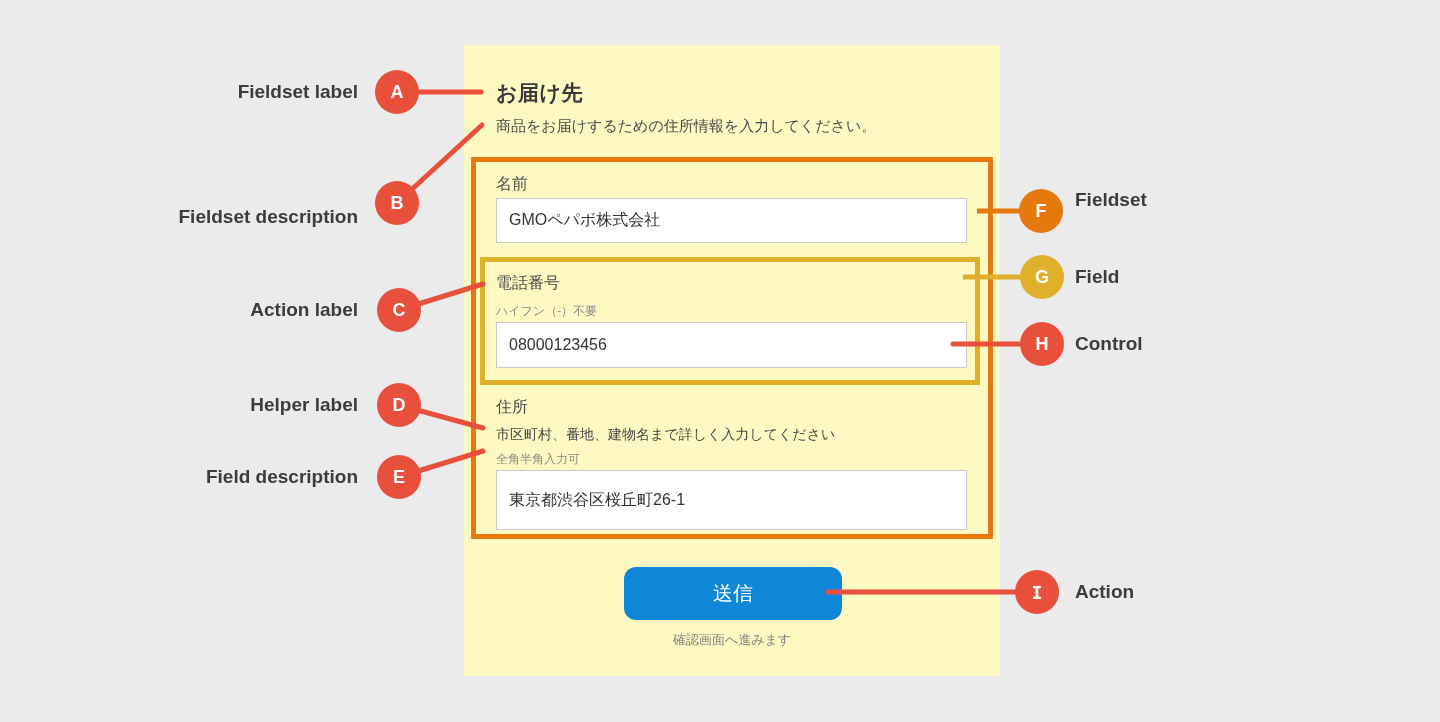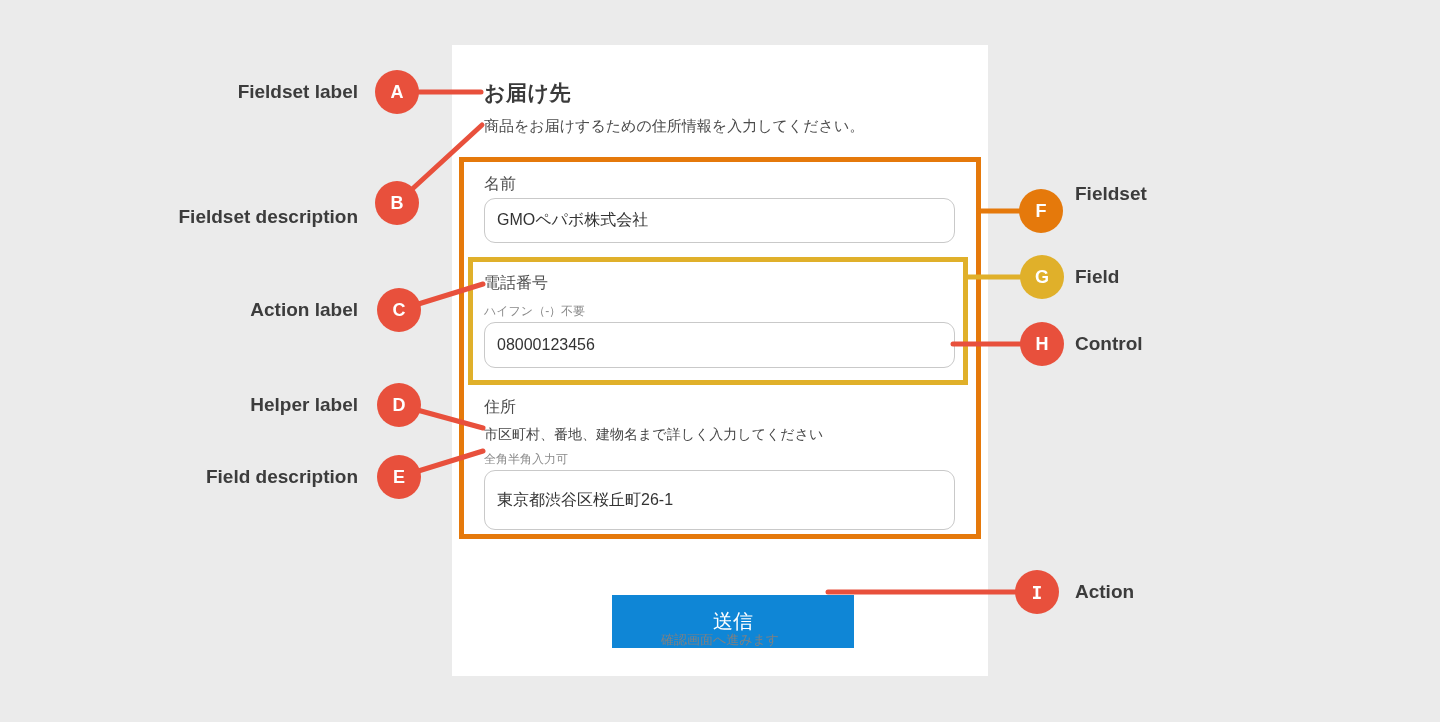--- a/index.html
+++ b/index.html
@@ -8,23 +8,23 @@
     background:#ebebeb;
   }
   .scene{
     position:relative;
     width:1440px;height:722px;
     background:var(--bg,#ebebeb);
     overflow:hidden;
   }
   
   .card{
-    position:absolute;left:452px;top:45px;
+    position:absolute;left:464px;top:45px;
     width:536px;height:631px;
-    background:#ffffff;
+    background:#fef9c3;
   }
   .card-title{
     position:absolute;left:32px;top:34px;
     font-size:21px;font-weight:bold;color:#3a3a3a;
     letter-spacing:.5px;
   }
   .card-desc{
     position:absolute;left:32px;top:72px;
     font-size:15px;color:#4b4b4b;text-align:right;
   }
@@ -51,35 +51,34 @@
     font-size:14px;color:#474747;
   }
   .f-small{
     position:absolute;left:32px;
     font-size:12px;color:#8a8a8a;
   }
   .f-input{
     position:absolute;left:32px;
     width:471px;height:45px;
     box-sizing:border-box;
-    border:1px solid #c9c9c9;border-radius:11px;
+    border:1px solid #c9c9c9;border-radius:0;
     padding:0 12px;
     font-family:"Liberation Sans","DejaVu Sans",sans-serif;
     font-size:16px;color:#333333;
     background:#ffffff;outline:none;
   }
   .submit-btn{
     position:absolute;left:160px;top:522px;
-    width:242px;height:53px;
+    width:218px;height:53px;
     background:var(--blue,#0f86d6);
-    border:none;border-radius:0;
+    border:none;border-radius:12px;
     color:#ffffff;font-size:20px;
     font-family:"Liberation Sans","DejaVu Sans",sans-serif;
     cursor:pointer;
-    margin-top:28px;
   }
   .action-helper{
     position:absolute;left:0;top:586px;width:100%;
     text-align:center;
     font-size:13px;color:#808080;
   }
   
   svg.connectors{
     position:absolute;left:0;top:0;z-index:5;
     pointer-events:none;
@@ -155,21 +154,21 @@
   <div class="anno-label left" style="top:288px;">Action label</div>
   <div class="marker red" style="left:377px;top:288px;">C</div>
 
   <div class="anno-label left" style="top:383px;">Helper label</div>
   <div class="marker red" style="left:377px;top:383px;">D</div>
 
   <div class="anno-label left" style="top:455px;">Field description</div>
   <div class="marker red" style="left:377px;top:455px;">E</div>
 
   <div class="marker orange" style="left:1019px;top:189px;">F</div>
-  <div class="anno-label right" style="top:172px;text-align:center;">Fieldset</div>
+  <div class="anno-label right" style="top:178px;text-align:center;">Fieldset</div>
 
   <div class="marker gold" style="left:1020px;top:255px;">G</div>
   <div class="anno-label right" style="top:255px;">Field</div>
 
   <div class="marker red" style="left:1020px;top:322px;">H</div>
   <div class="anno-label right" style="top:322px;">Control</div>
 
   <div class="marker red mono" style="left:1015px;top:570px;">I</div>
   <div class="anno-label right" style="top:570px;">Action</div>
 

